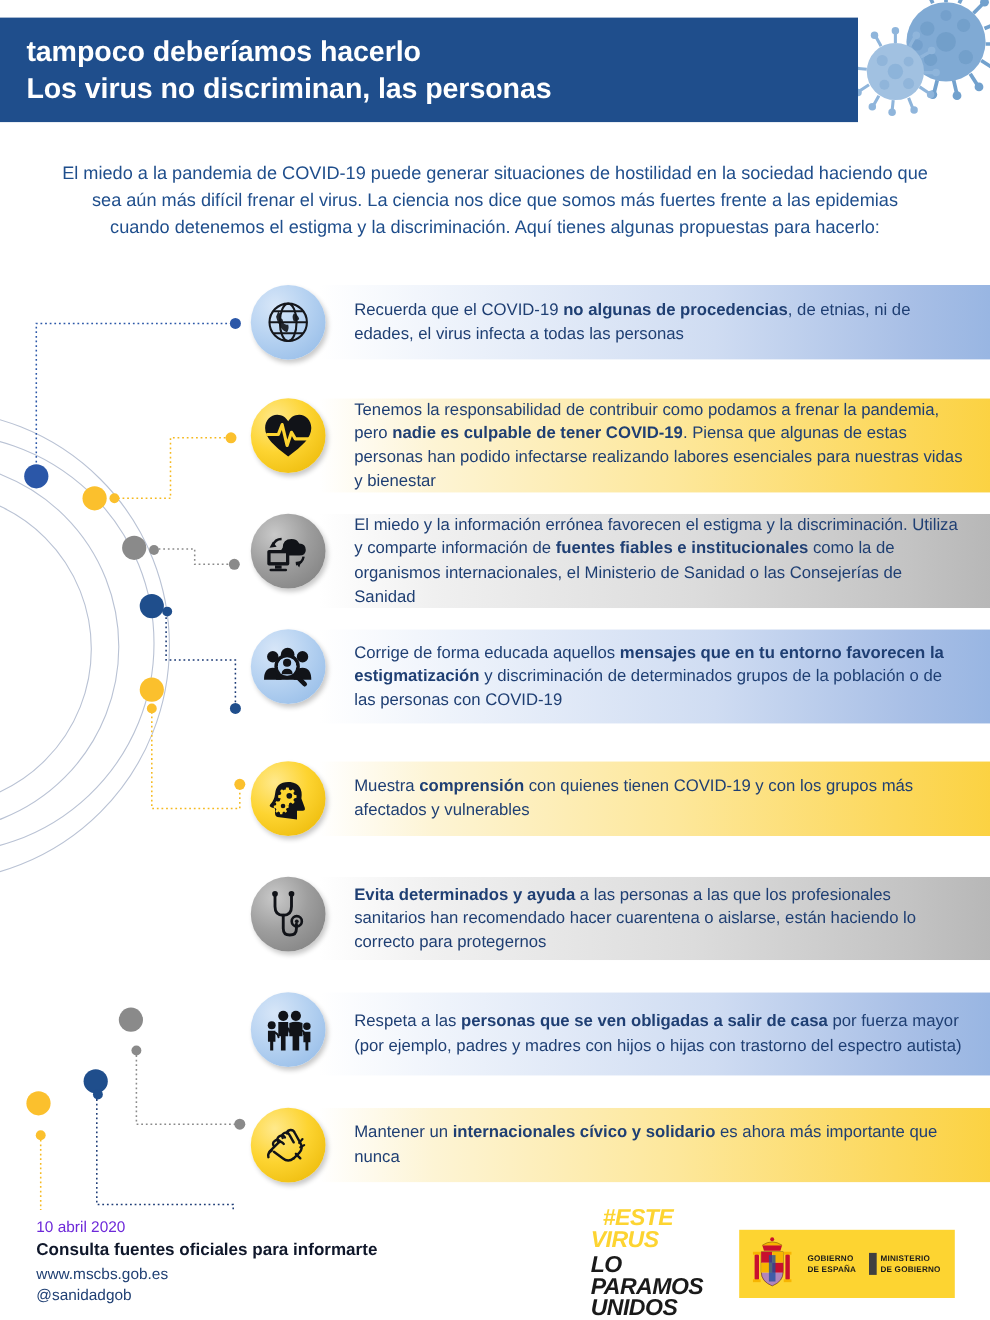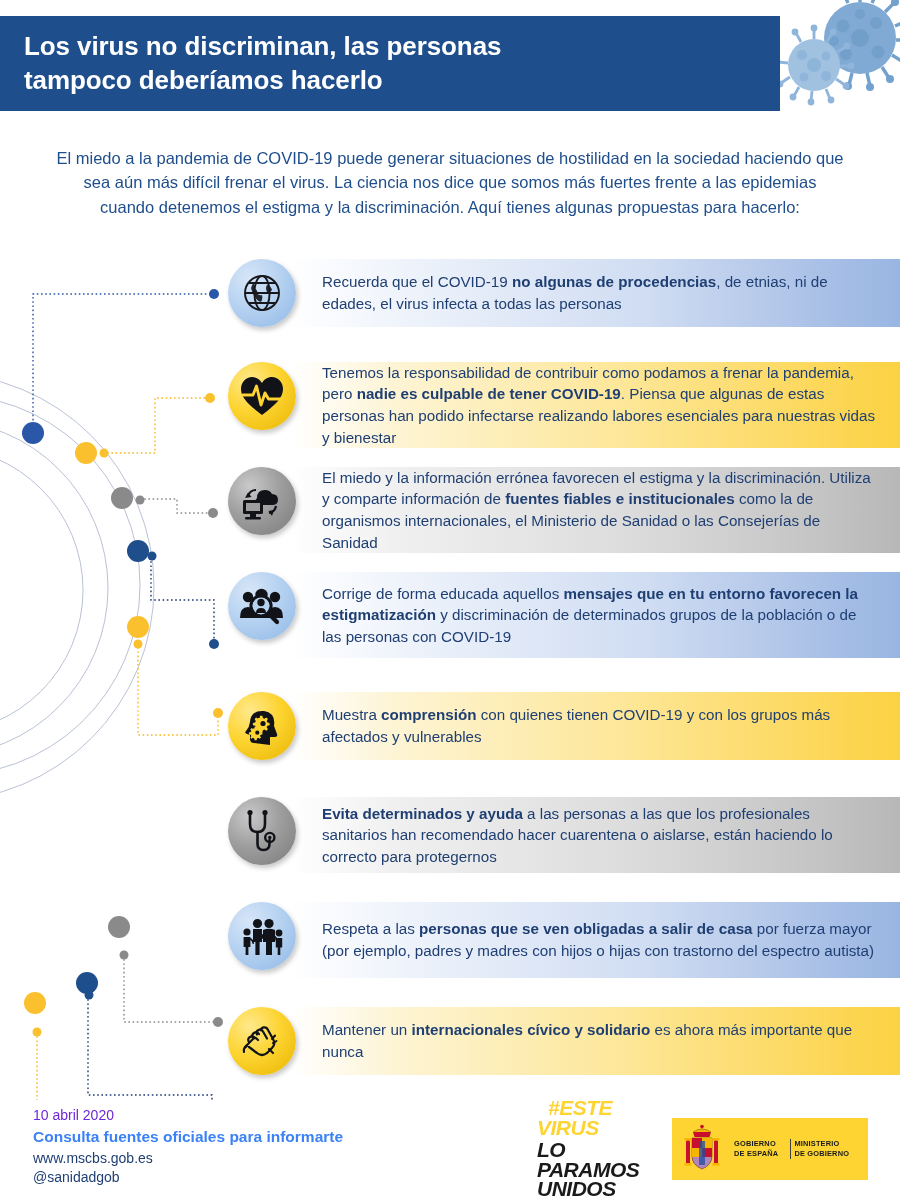--- a/index.html
+++ b/index.html
@@ -76,21 +76,21 @@
   .icon-circle.gray  { background: radial-gradient(circle at 32% 28%, #c9c9c9 0%, #9e9e9e 45%, #7a7a7a 100%); }
   .icon-circle svg { display: block; }
 
   
   .footer-date {
     position: absolute; left: 33px; top: 1107px;
     color: #6d28d9; font-size: 14px;
   }
   .footer-head {
     position: absolute; left: 33px; top: 1128px;
-    color: #3b82f6; font-size: 15.5px; font-weight: bold;
+    color: #0f172a; font-size: 15.5px; font-weight: bold;
   }
   .footer-web {
     position: absolute; left: 33px; top: 1150px;
     color: #1f3f73; font-size: 14px;
   }
   .footer-social {
     position: absolute; left: 33px; top: 1169px;
     color: #1f3f73; font-size: 14px;
   }
 
@@ -107,21 +107,21 @@
   .gov-logo {
     position: absolute; left: 672px; top: 1118px;
     width: 196px; height: 62px; background: #fdd431;
     display: flex; align-items: center;
   }
   .gov-crest { width: 40px; height: 52px; margin-left: 10px; flex: 0 0 auto; }
   .gov-txt {
     font-size: 7.4px; font-weight: bold; color: #1a1a1a;
     line-height: 1.35; letter-spacing: 0.2px;
   }
-  .gov-block-1 { margin-left: 12px; padding-right: 12px; border-right: 1px solid #404040; }
+  .gov-block-1 { margin-left: 12px; padding-right: 12px; border-right: 7px solid #404040; }
   .gov-block-2 { margin-left: 3px; }
 </style>
 </head>
 <body>
 
 <div class="page">
 
   <div class="header-virus">
     <svg width="128" height="122" viewBox="0 0 128 122">
       <g fill="#7ba7d4" opacity="0.95">
@@ -181,22 +181,22 @@
             <circle cx="-34" cy="19" r="3.4"></circle>
               <circle cx="-37" cy="-3" r="3.4"></circle>
           </g>
         </g>
       </g>
     </svg>
   </div>
 
   <div class="header-band">
     <div class="header-title">
+      <div>tampoco deberíamos hacerlo</div>
       <div>Los virus no discriminan, las personas</div>
-      <div>tampoco deberíamos hacerlo</div>
     </div>
   </div>
 
   <div class="intro">El miedo a la pandemia de COVID-19 puede generar situaciones de hostilidad en la sociedad haciendo que sea aún más difícil frenar el virus. La ciencia nos dice que somos más fuertes frente a las epidemias cuando detenemos el estigma y la discriminación. Aquí tienes algunas propuestas para hacerlo:</div>
 
   <div class="decor">
     <svg width="240" height="845" viewBox="0 0 240 845">
 
       <g fill="none" stroke="#b9c2d4" stroke-width="1">
         <path d="M -60 140 A 190 190 0 0 1 140 330 A 190 190 0 0 1 -60 520"></path>

